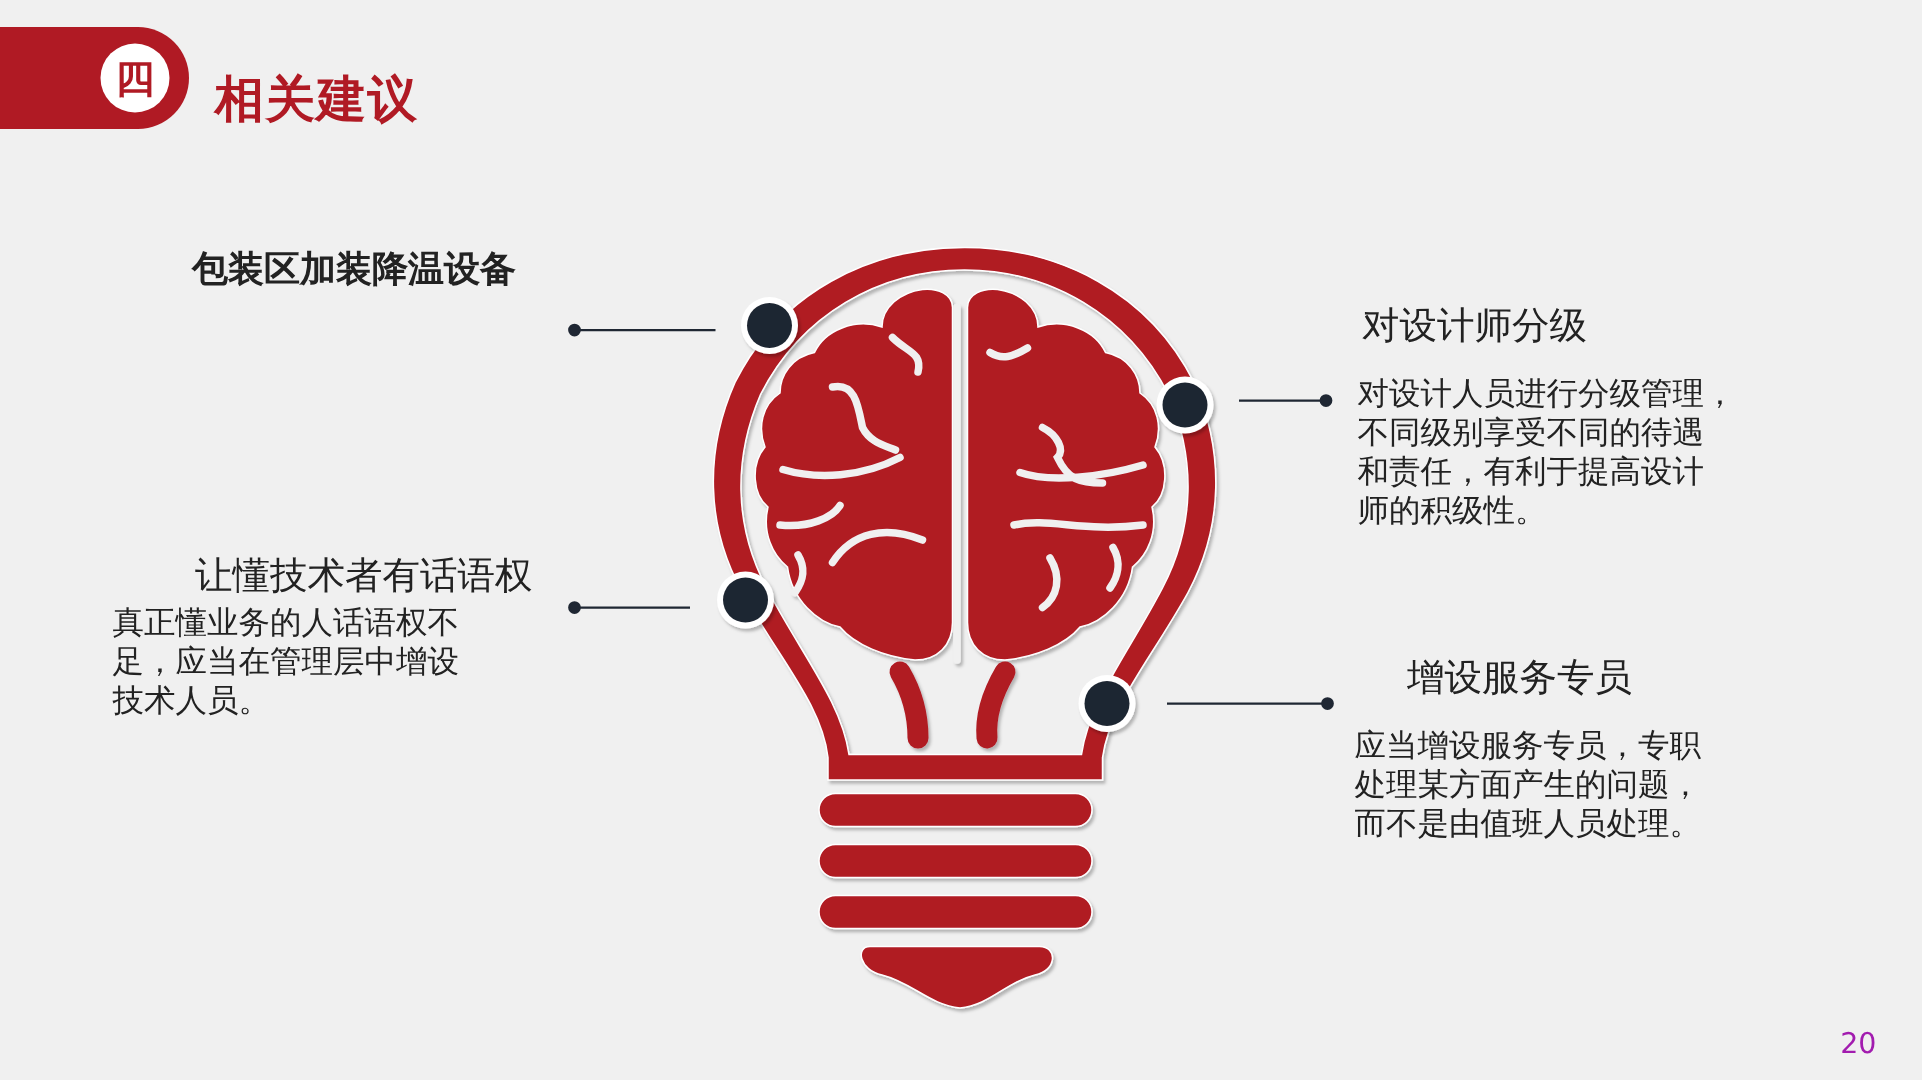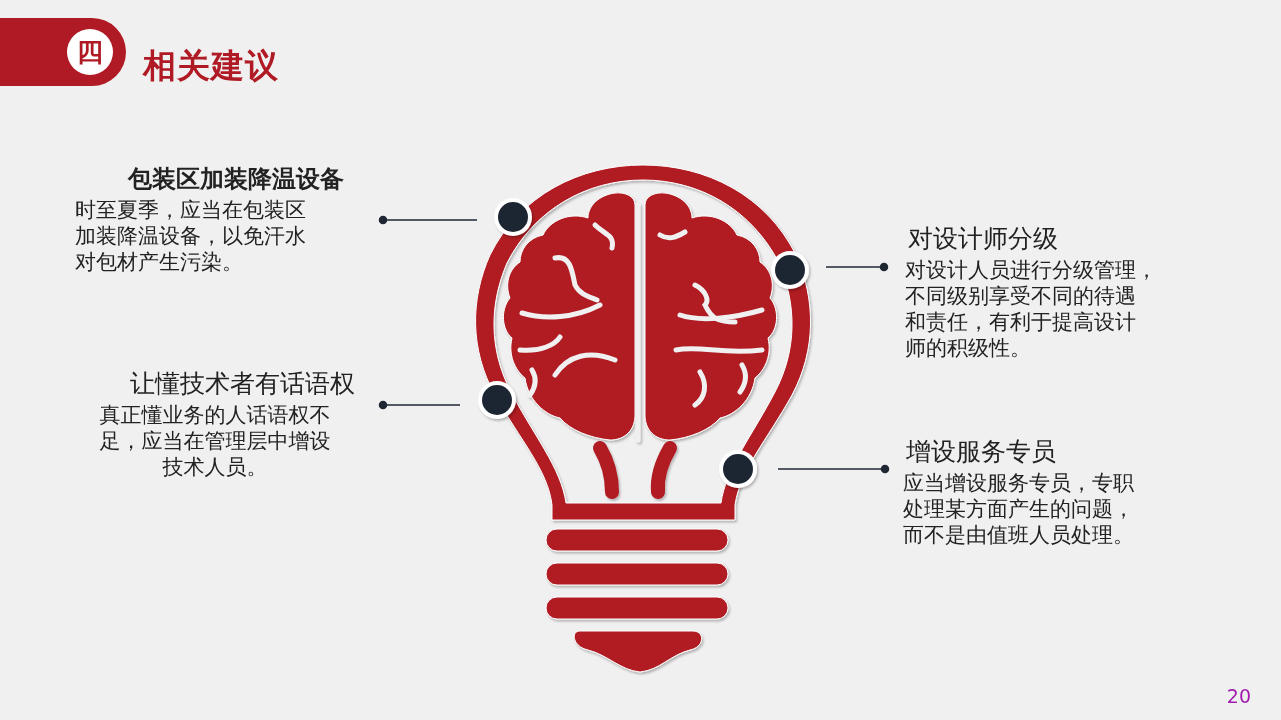--- a/index.html
+++ b/index.html
@@ -129,40 +129,37 @@
     <circle cx="790" cy="270" r="15" fill="#1f2733"></circle>
     <circle cx="497" cy="400" r="19" fill="#fff"></circle>
     <circle cx="497" cy="400" r="15" fill="#1f2733"></circle>
     <circle cx="738" cy="469" r="19" fill="#fff"></circle>
     <circle cx="738" cy="469" r="15" fill="#1f2733"></circle>
   </g>
 </svg>
 
 <div class="block" style="left:75px; top:163px;">
   <div class="block-heading bold" style="padding-left:53px;">包装区加装降温设备</div>
-  <div class="block-body" style="margin-top:2px;">时至夏季，应当在包装区
-加装降温设备，以免汗水
-对包材产生污染。</div>
 </div>
 
-<div class="block" style="left:75px; top:367px;text-align:center;">
+<div class="block" style="left:75px; top:367px;">
   <div class="block-heading" style="padding-left:55px;">让懂技术者有话语权</div>
   <div class="block-body" style="margin-top:2px;font-family:Liberation Serif, serif;">真正懂业务的人话语权不
 足，应当在管理层中增设
 技术人员。</div>
 </div>
 
 <div class="block" style="left:905px; top:200px;">
-  <div class="block-heading" style="padding-left:3px;margin-top:22px;">对设计师分级</div>
-  <div class="block-body" style="margin-top:2px;">对设计人员进行分级管理，
+  <div class="block-heading" style="padding-left:3px;">对设计师分级</div>
+  <div class="block-body" style="margin-top:16px;">对设计人员进行分级管理，
 不同级别享受不同的待遇
 和责任，有利于提高设计
 师的积级性。</div>
 </div>
 
 <div class="block" style="left:903px; top:435px;">
-  <div class="block-heading" style="padding-left:3px;">增设服务专员</div>
-  <div class="block-body" style="margin-top:2px;text-align:right;">应当增设服务专员，专职
+  <div class="block-heading" style="padding-left:3px;margin-left:32px;">增设服务专员</div>
+  <div class="block-body" style="margin-top:16px;text-align:right;">应当增设服务专员，专职
 处理某方面产生的问题，
 而不是由值班人员处理。</div>
 </div>
 
 <div class="page-number">20</div>
 
 </body></html>

